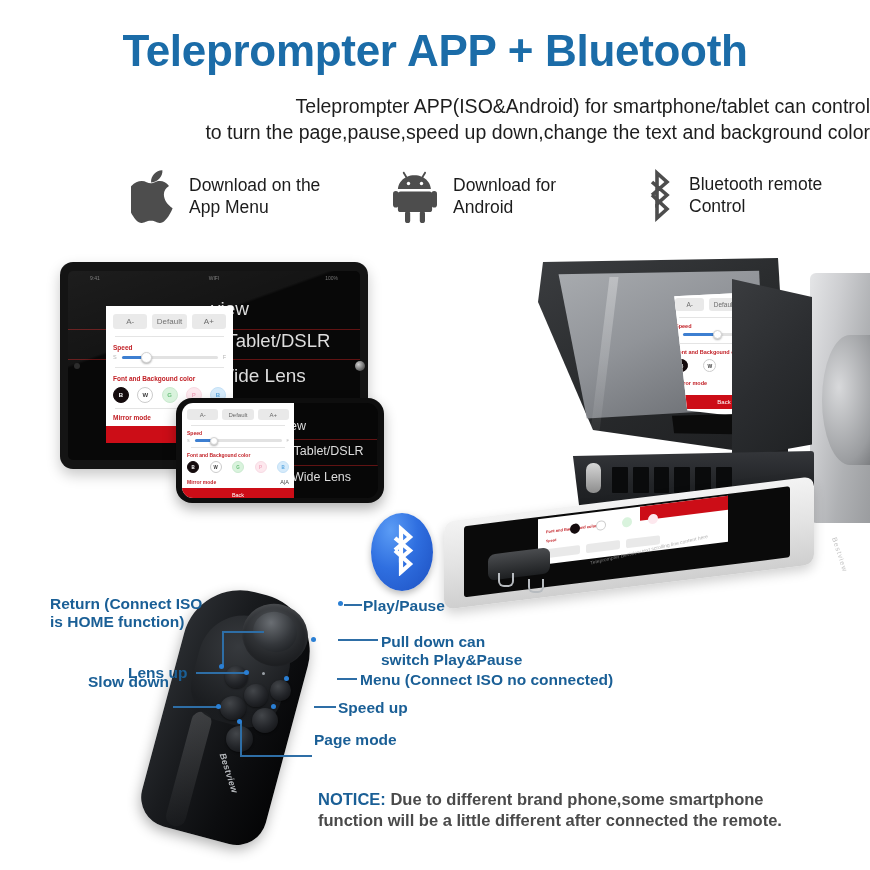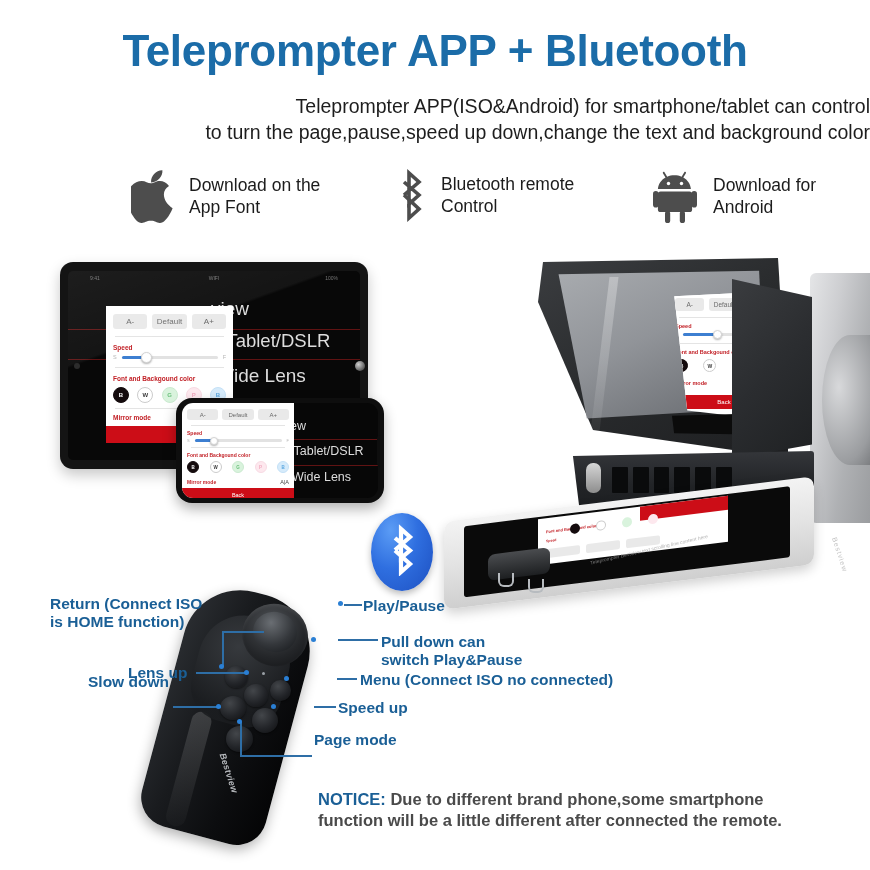--- a/index.html
+++ b/index.html
@@ -433,34 +433,21 @@
 
   <div class="store-item" id="store-apple">
     <span class="store-icon">
       <svg width="46" height="56" viewBox="0 0 46 56" aria-hidden="true">
         <path fill="#4d4d4d" d="M31.4 2.2c.3 3.2-1 6.2-3 8.4-2 2.3-5.2 4-8.3 3.8-.4-3 1.1-6.2 3-8.3C25.2 3.7 28.6 2 31.4 2.2z"></path>
         <path fill="#4d4d4d" d="M41.6 40.2c-1.2 2.9-1.8 4.2-3.4 6.7-2.2 3.6-5.4 8-9.3 8.1-3.5.1-4.4-2.3-9.1-2.2-4.7 0-5.7 2.3-9.2 2.2-3.9-.1-6.9-4.1-9.1-7.7C-4.7 36.6-5.3 24.3.6 17.8c2.6-2.9 6.6-4.8 10.2-4.8 3.7 0 6 2.3 9.1 2.3 3 0 4.8-2.3 9.1-2.3 3.2 0 6.6 1.8 9 4.9-7.9 4.4-6.6 15.9 3.6 22.3z"></path>
       </svg>
     </span>
     <span class="store-text">
       <span>Download on the</span><br>
-      <span>App Font</span>
-    </span>
-  </div>
-
-  <div class="store-item" id="store-bt">
-    <span class="store-icon">
-      <svg width="36" height="54" viewBox="0 0 36 54" aria-hidden="true">
-        <path d="M11 14 L26 27 L16 36 L16 5 L26 14 L11 27" fill="none" stroke="#4d4d4d" stroke-width="3.6" stroke-linejoin="miter" stroke-linecap="butt"></path>
-        <path d="M16 36 L16 50 L26 41 L11 27" fill="none" stroke="#4d4d4d" stroke-width="3.6" stroke-linejoin="miter"></path>
-      </svg>
-    </span>
-    <span class="store-text">
-      <span>Bluetooth remote</span><br>
-      <span>Control</span>
+      <span>App Menu</span>
     </span>
   </div>
 
   <div class="store-item" id="store-android">
     <span class="store-icon">
       <svg width="48" height="56" viewBox="0 0 48 56" aria-hidden="true">
         <g fill="#4d4d4d">
           <path d="M12.5 9.5l-2.6-4.2c-.3-.5-.1-1 .3-1.3.5-.3 1-.1 1.3.3l2.7 4.4c2.2-.9 4.6-1.4 7.2-1.4s5 .5 7.2 1.4l2.7-4.4c.3-.5.8-.6 1.3-.3.5.3.6.8.3 1.3l-2.6 4.2c4.3 2.4 7.2 6.6 7.6 11.5H4.9c.4-4.9 3.3-9.1 7.6-11.5z"></path>
           <circle cx="15.5" cy="15.5" r="1.7" fill="#ffffff"></circle>
           <circle cx="28.5" cy="15.5" r="1.7" fill="#ffffff"></circle>
@@ -468,20 +455,33 @@
           <rect x="0" y="23" width="5.6" height="16.5" rx="2.8"></rect>
           <rect x="38.4" y="23" width="5.6" height="16.5" rx="2.8"></rect>
           <rect x="12" y="43" width="5.2" height="12" rx="2.6"></rect>
           <rect x="26.8" y="43" width="5.2" height="12" rx="2.6"></rect>
         </g>
       </svg>
     </span>
     <span class="store-text">
       <span>Download for</span><br>
       <span>Android</span>
+    </span>
+  </div>
+
+  <div class="store-item" id="store-bt">
+    <span class="store-icon">
+      <svg width="36" height="54" viewBox="0 0 36 54" aria-hidden="true">
+        <path d="M11 14 L26 27 L16 36 L16 5 L26 14 L11 27" fill="none" stroke="#4d4d4d" stroke-width="3.6" stroke-linejoin="miter" stroke-linecap="butt"></path>
+        <path d="M16 36 L16 50 L26 41 L11 27" fill="none" stroke="#4d4d4d" stroke-width="3.6" stroke-linejoin="miter"></path>
+      </svg>
+    </span>
+    <span class="store-text">
+      <span>Bluetooth remote</span><br>
+      <span>Control</span>
     </span>
   </div>
 
 </div>
 
 <div id="device-group">
 
   <div class="tablet-shell">
     <div class="tablet-inner">
 

